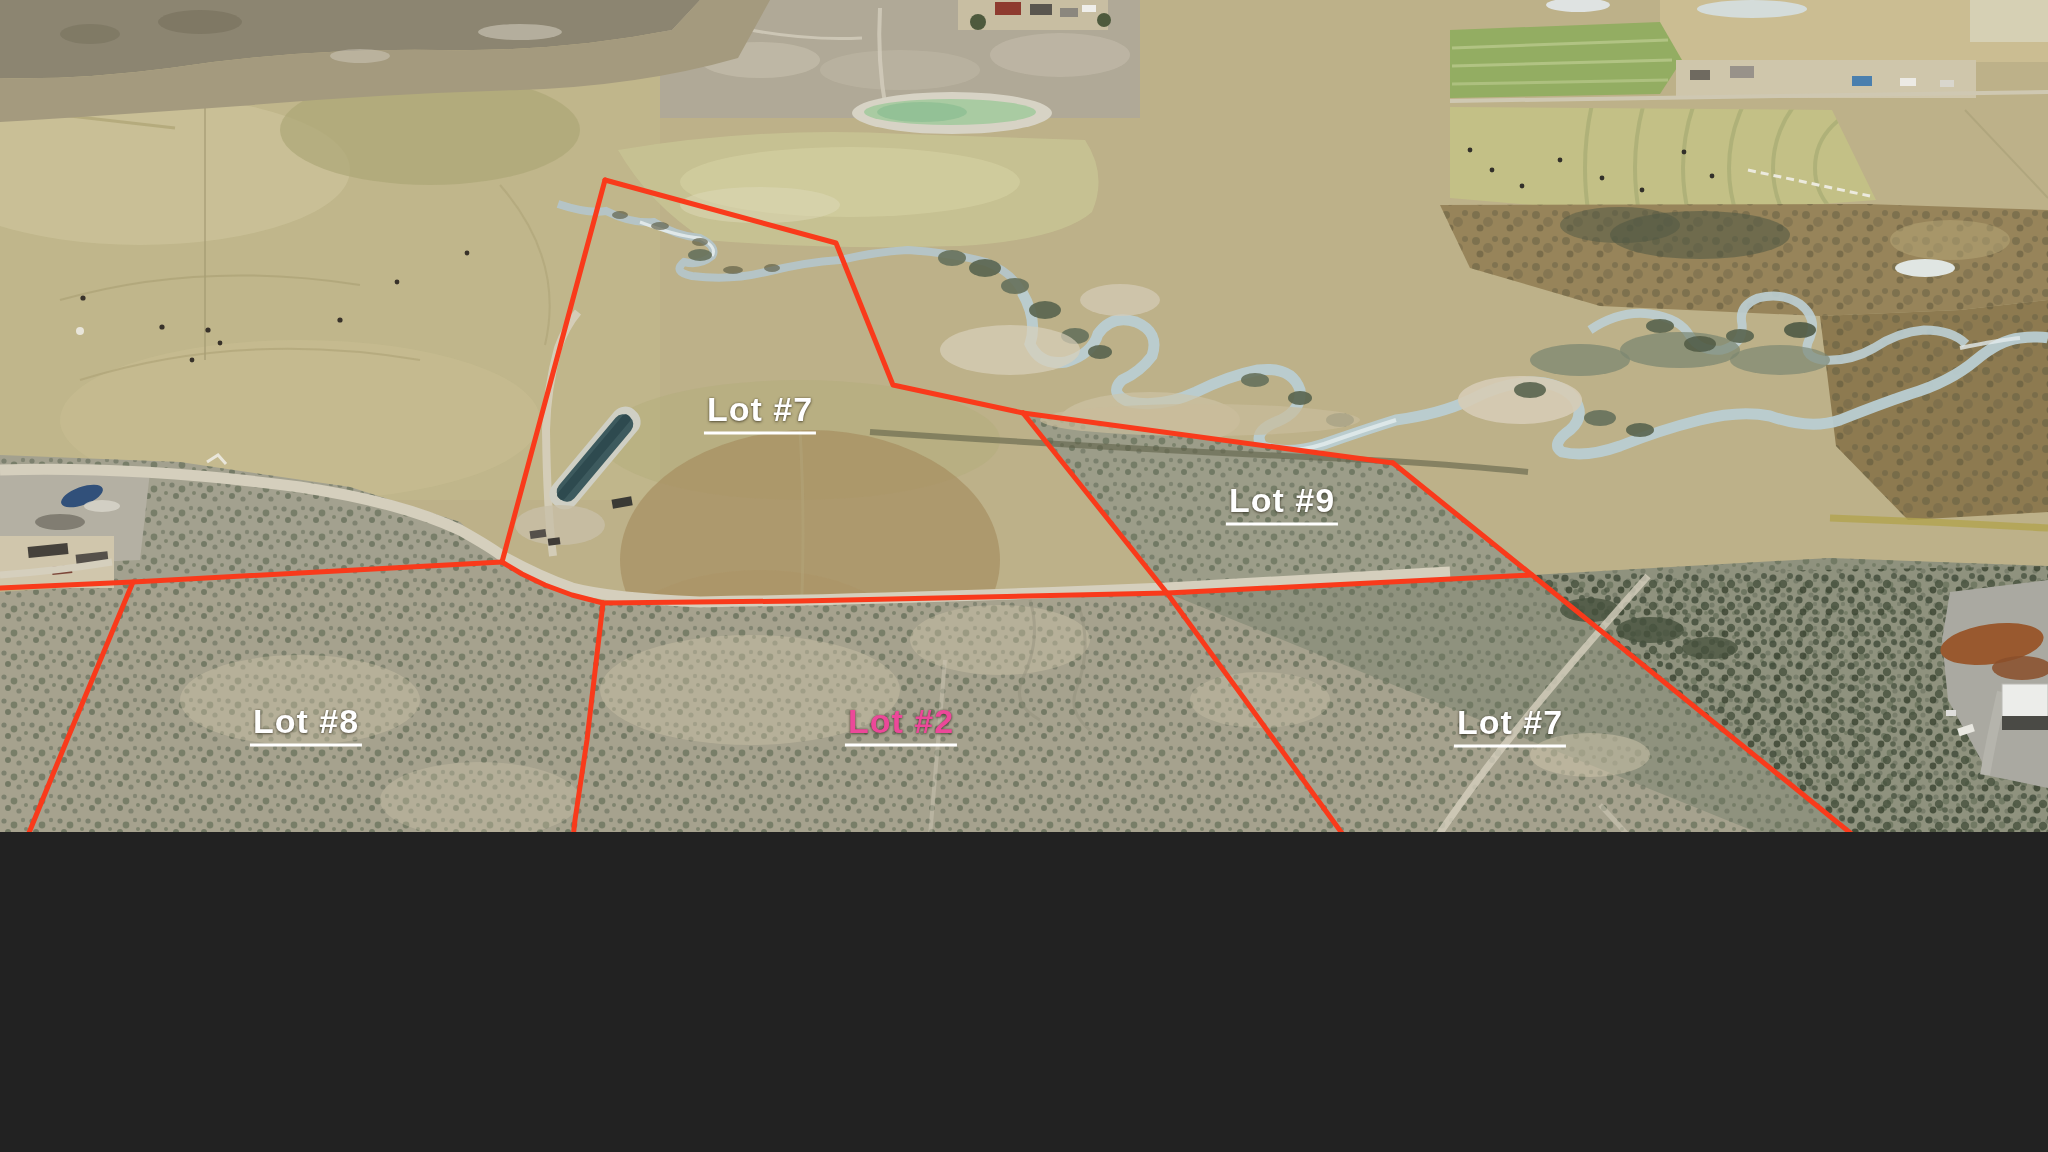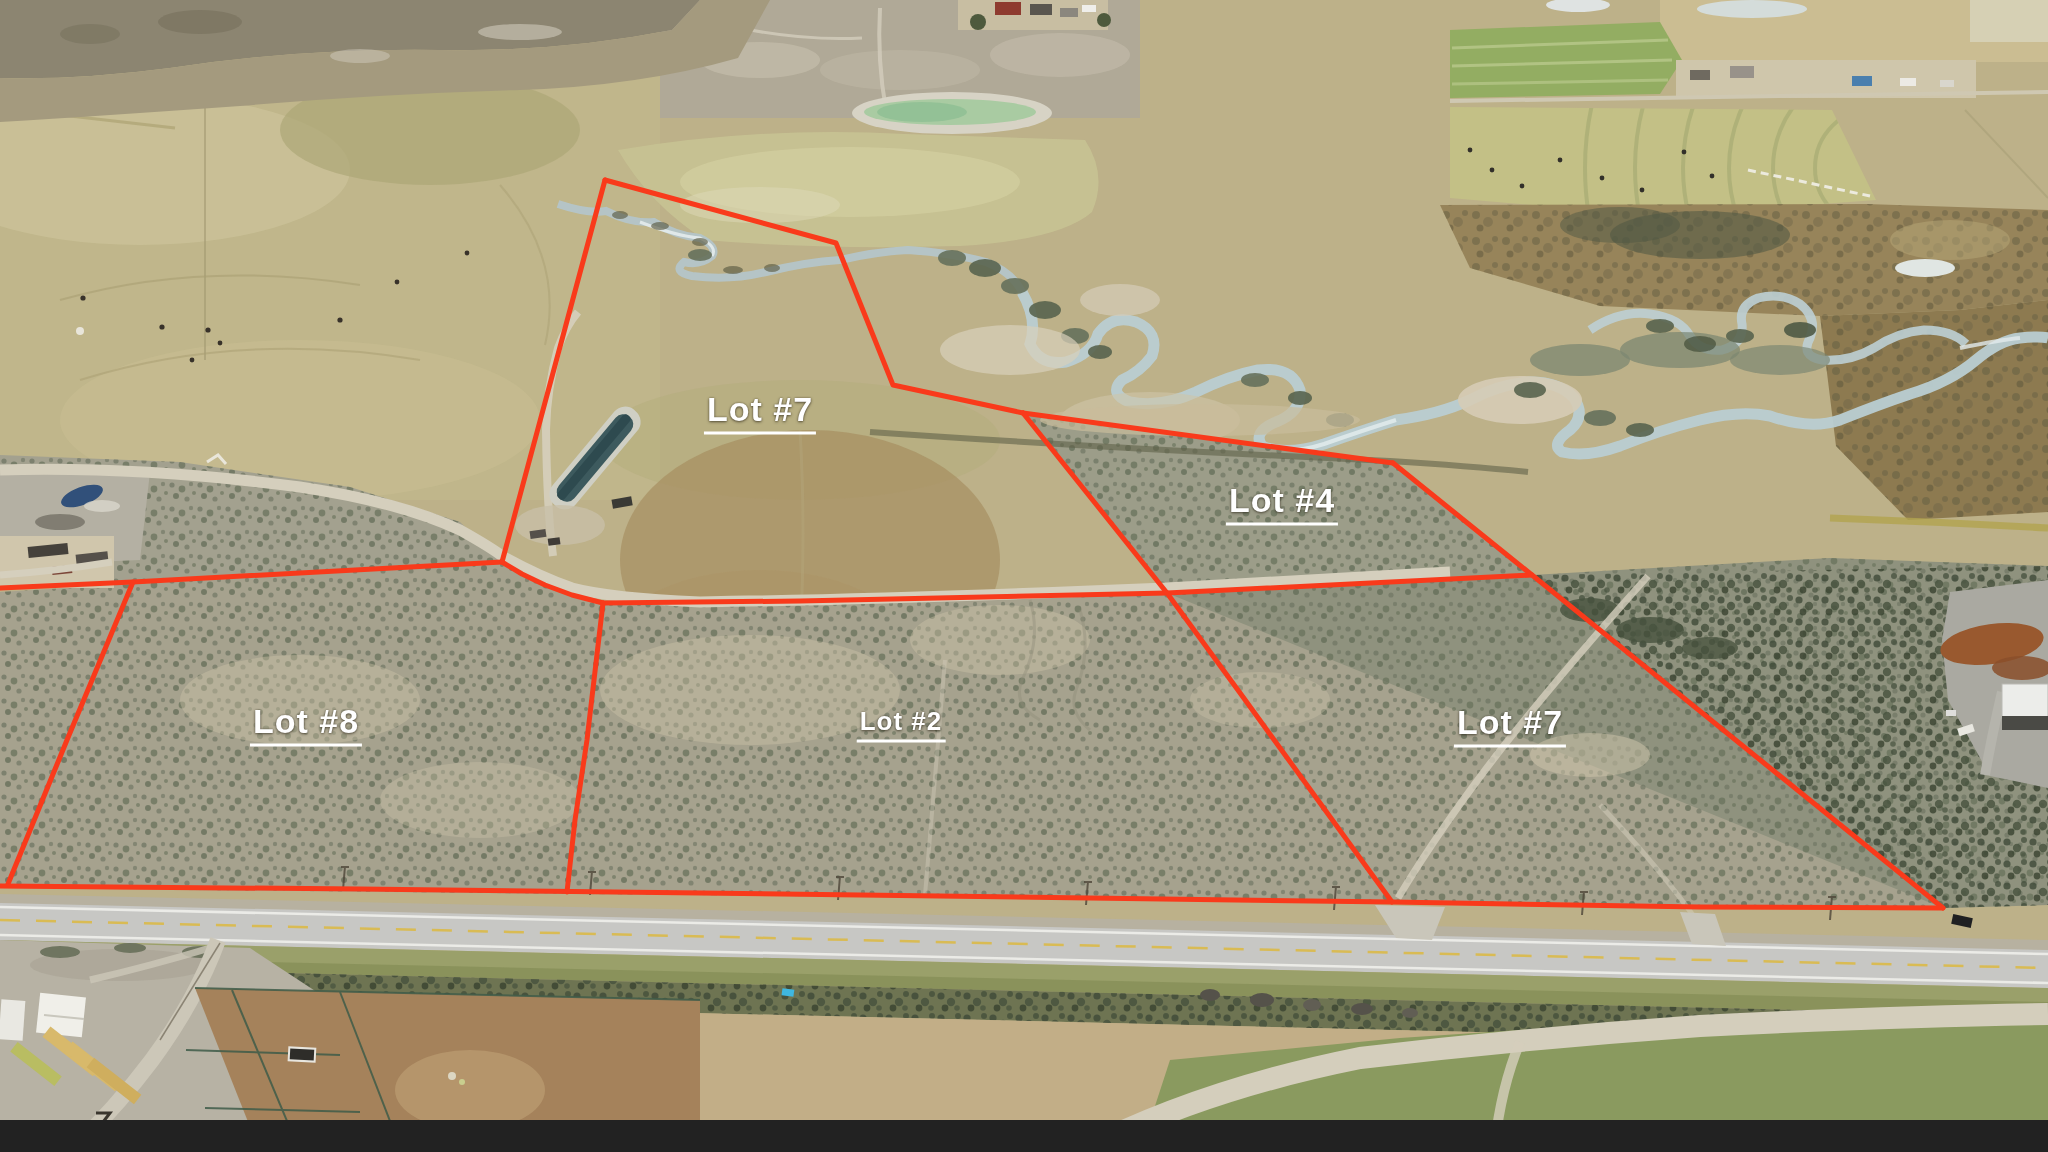--- a/index.html
+++ b/index.html
@@ -1,17 +1,17 @@
 <!DOCTYPE html>
 <html><head>
 <meta charset="utf-8">
 <style>
   html,body{margin:0;padding:0;background:#222;}
   .stage{
-    position:relative;width:2048px;height:1120px;overflow:hidden;
+    position:relative;width:2048px;height:832px;overflow:hidden;
     font-family:"Liberation Sans", sans-serif;
   }
   .stage svg{position:absolute;left:0;top:0;display:block;}
   #label-layer{position:absolute;left:0;top:0;width:100%;height:100%;pointer-events:none;}
   .lot-label{
     position:absolute;transform:translate(-50%,-50%);
     font-weight:bold;letter-spacing:1px;white-space:nowrap;
     border-bottom:3px solid #fff;padding:0 3px 3px 3px;
     text-shadow:0 1px 3px rgba(45,38,25,.65), 0 0 2px rgba(45,38,25,.45);
   }
@@ -382,19 +382,19 @@
       <polyline points="1023,413 1393,463" fill="none" stroke="#f93a1b" stroke-width="5" stroke-linejoin="round" stroke-linecap="round"></polyline>
       <polyline points="1393,463 1532,575 1943,908" fill="none" stroke="#f93a1b" stroke-width="5" stroke-linejoin="round" stroke-linecap="round"></polyline>
       <polyline points="1023,413 1167,593 1243,697 1392,902" fill="none" stroke="#f93a1b" stroke-width="5" stroke-linejoin="round" stroke-linecap="round"></polyline>
       <polyline points="603,603 587,740 575,820 567,892" fill="none" stroke="#f93a1b" stroke-width="5" stroke-linejoin="round" stroke-linecap="round"></polyline>
       <polyline points="133,582 67,740 8,884" fill="none" stroke="#f93a1b" stroke-width="5" stroke-linejoin="round" stroke-linecap="round"></polyline>
       <polyline points="0,886 360,889 860,895 1392,902 1700,907 1943,908" fill="none" stroke="#f93a1b" stroke-width="5" stroke-linejoin="round" stroke-linecap="round"></polyline>
     </svg>
 
 <div id="label-layer">
       <div class="lot-label" style="left: 760px; top: 412px; color: rgb(255, 255, 255); font-size: 34px;">Lot #7</div>
-      <div class="lot-label" style="left: 1282px; top: 503px; color: rgb(255, 255, 255); font-size: 34px;">Lot #4</div>
+      <div class="lot-label" style="left: 1282px; top: 503px; color: rgb(255, 255, 255); font-size: 34px;">Lot #9</div>
       <div class="lot-label" style="left: 306px; top: 724px; color: rgb(255, 255, 255); font-size: 34px;">Lot #8</div>
-      <div class="lot-label" style="left: 901px; top: 724px; color: #ffffff; font-size: 26px;">Lot #2</div>
+      <div class="lot-label" style="left: 901px; top: 724px; color: #ec4899; font-size: 34px;">Lot #2</div>
       <div class="lot-label" style="left: 1510px; top: 725px; color: rgb(255, 255, 255); font-size: 34px;">Lot #7</div>
     </div>
 
 </div>
 
 </body></html>

